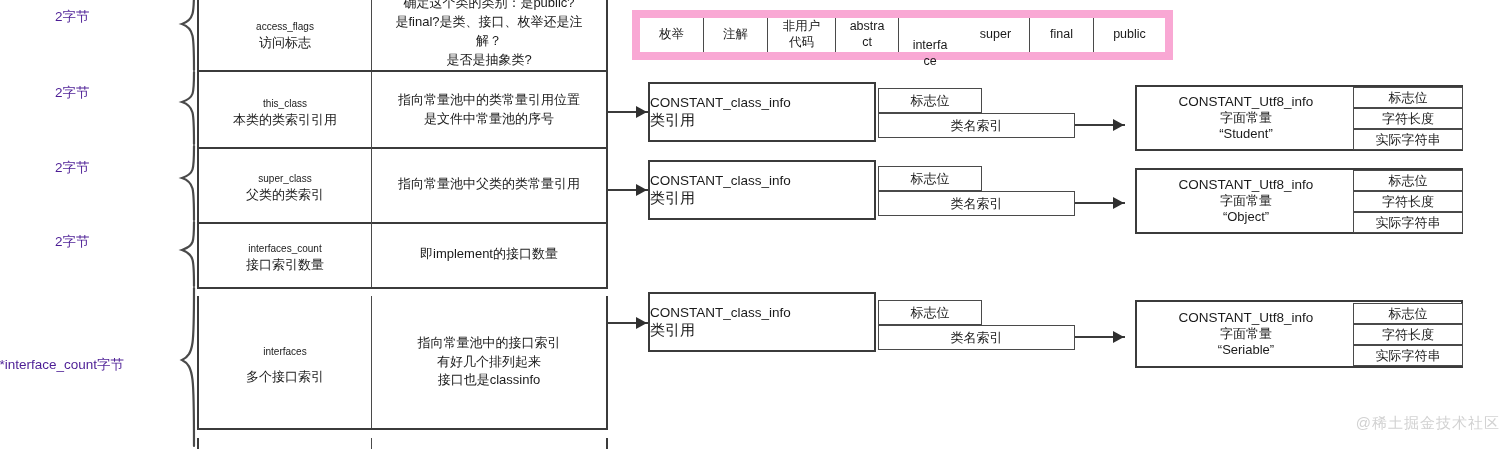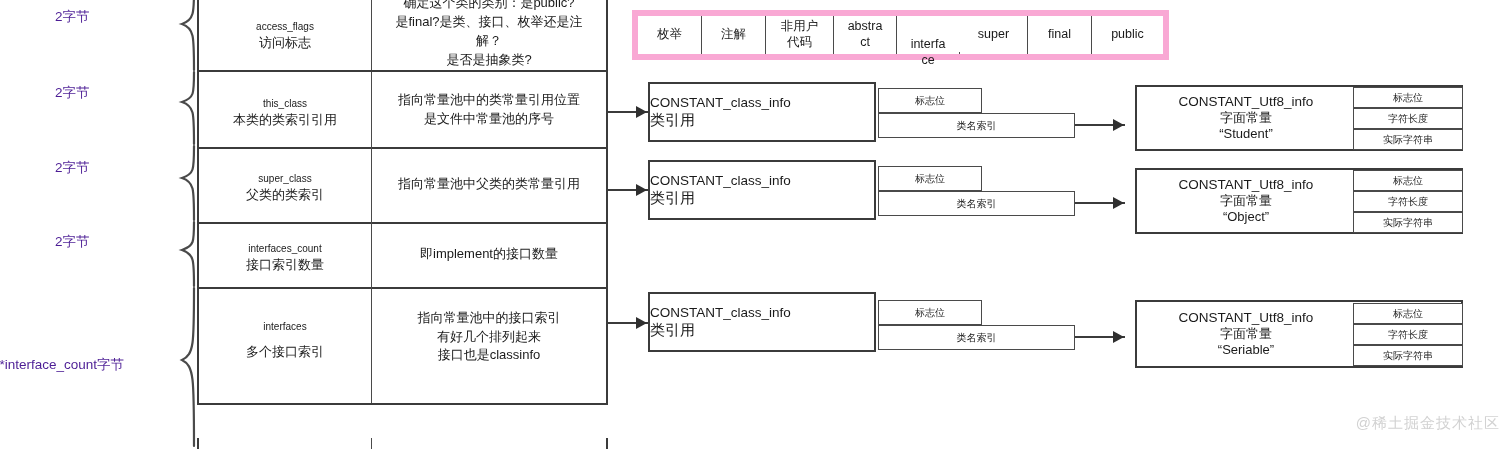--- a/index.html
+++ b/index.html
@@ -55,39 +55,39 @@
     text-align:center;font-size:13px;line-height:1.45;
     padding:2px 6px;
   }
   .nm-en{font-size:10px;margin-top:8px;}
   .nm-cn{font-size:13px;}
   .gap{height:9px;}
 
   
   .flagstrip{
     position:absolute;left:632px;top:10px;height:50px;
-    display:flex;border:6px solid #f9a8d4;box-sizing:border-box;background:#fff;
+    display:flex;border:8px solid #f9a8d4;box-sizing:border-box;background:#fff;
   }
   .flagcell{
     border-right:1.5px solid #4a4a4a;box-sizing:border-box;
     display:flex;align-items:center;justify-content:center;
     text-align:center;font-size:12.5px;line-height:1.25;
     padding:0 4px;
   }
   .flagcell:last-child{border-right:none;}
 
   
   .cinfo{font-size:13.5px;}
   .cinfo .l1{font-size:13.5px;}
   .cinfo .l2{font-size:15px;}
   .subbox{
     position:absolute;box-sizing:border-box;
     border:1.5px solid #4a4a4a;background:#fff;
     display:flex;align-items:center;justify-content:center;
-    font-size:10px;text-align:center;
+    font-size:13px;text-align:center;
   }
 
   
   .hline{position:absolute;height:2px;background:#3b3b3b;}
   .arrowhead{
     position:absolute;width:0;height:0;
     border-top:6px solid transparent;border-bottom:6px solid transparent;
     border-left:11px solid #2f2f2f;
   }
 
@@ -162,21 +162,21 @@
     <div class="trow" style="top:224px;height:67px;">
       <div class="tcell-name">
         <span class="nm-en">interfaces_count</span>
         <span class="nm-cn">接口索引数量</span>
       </div>
       <div class="tcell-desc">
         <span>即implement的接口数量</span>
       </div>
     </div>
 
-    <div class="trow" style="top:273px;height:134px;">
+    <div class="trow" style="top:298px;height:134px;">
       <div class="tcell-name">
         <span class="nm-en">interfaces</span>
         <span class="gap"></span>
         <span class="nm-cn">多个接口索引</span>
       </div>
       <div class="tcell-desc">
         <span>指向常量池中的接口索引</span>
         <span>有好几个排列起来</span>
         <span>接口也是classinfo</span>
       </div>

